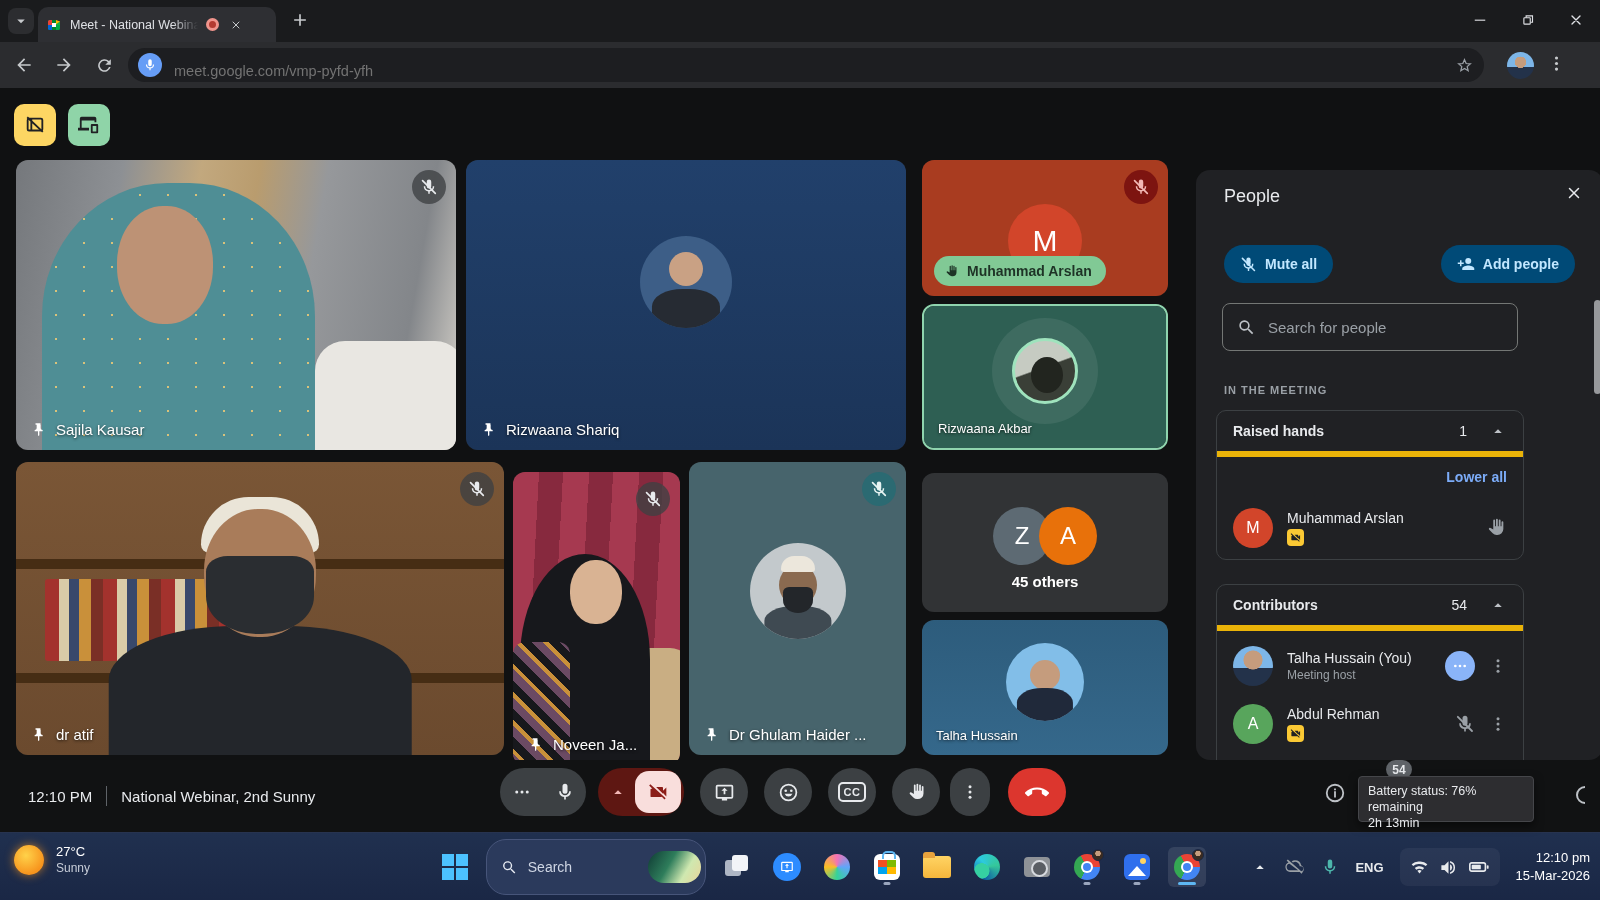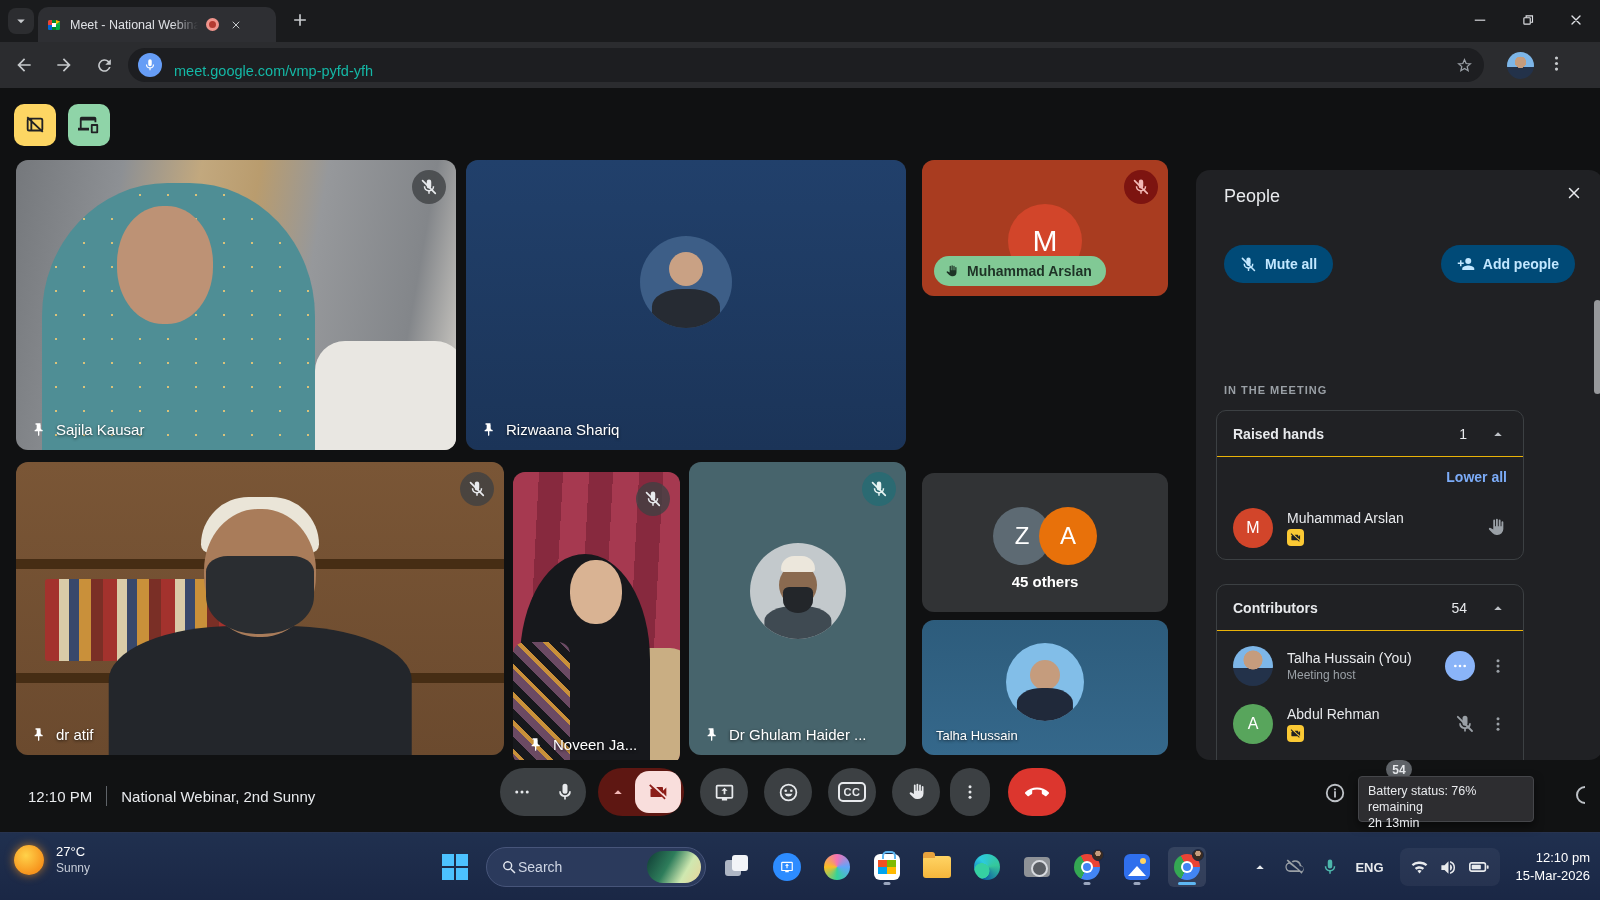--- a/index.html
+++ b/index.html
@@ -16,21 +16,21 @@
   .tab-fade { position:absolute; right:0; top:0; width:26px; height:100%; background:linear-gradient(90deg, rgba(46,47,51,0), #2e2f33); }
   .rec-dot { width:13px; height:13px; border-radius:50%; border:3px solid #f0948c; background:#b33a31; }
   .tab-close { color:#c7cacd; width:18px; height:18px; display:flex; align-items:center; justify-content:center; border-radius:50%; }
   .newtab { position:absolute; left:290px; top:10px; color:#c7cacd; }
   .wincontrols { position:absolute; right:0; top:0; height:40px; display:flex; color:#dfe1e5; }
   .winbtn { width:48px; height:40px; display:flex; align-items:center; justify-content:center; }
   .toolbar { position:absolute; left:0; top:42px; width:1600px; height:46px; background:#2b2c2f; display:flex; align-items:center; }
   .navbtn { width:32px; height:32px; margin-left:8px; color:#c7cacd; display:flex; align-items:center; justify-content:center; border-radius:50%; }
   .omnibox { position:absolute; left:128px; top:48px; width:1356px; height:34px; background:#1d1e21; border-radius:17px; display:flex; align-items:center; padding:0 10px; }
   .mic-indicator { width:24px; height:24px; border-radius:50%; background:#669df6; color:#fff; display:flex; align-items:center; justify-content:center; margin-right:12px; }
-  .url { color:#14b8a6; font-size:14.5px;margin-top:11px; }
+  .url { color:#737373; font-size:14.5px;margin-top:11px; }
   .omni-star { margin-left:auto; color:#9aa0a6; }
   .profile-avatar { position:absolute; right:66px; top:52px; width:27px; height:27px; border-radius:50%; background:radial-gradient(circle at 50% 38%, #c59c7d 0 26%, transparent 27%), linear-gradient(#7db6e8 55%, #23324a 56%); }
   .toolbar-kebab { position:absolute; right:34px; top:54px; color:#c7cacd; }
 
   
   .meet-badge { position:absolute; width:42px; height:42px; border-radius:10px; display:flex; align-items:center; justify-content:center; color:#202124; }
   .badge-yellow { left:14px; top:104px; background:#fdd663; }
   .badge-green { left:68px; top:104px; background:#8fd4a8; }
 
   .tile { position:absolute; border-radius:12px; overflow:hidden; background:#222; }
@@ -116,21 +116,21 @@
   .pp-btn { position:absolute; top:75px; height:38px; border-radius:19px; background:#004a77; color:#c2e7ff; display:flex; align-items:center; gap:8px; padding:0 16px; font-size:14px; font-weight:600; }
   .pp-mute { left:28px; }
   .pp-add { right:28px; }
   .pp-search { position:absolute; left:26px; top:133px; width:296px; height:48px; border:1.5px solid #747775; border-radius:8px; display:flex; align-items:center; gap:12px; padding:0 14px; color:#bdc1c6; }
   .pp-search input { background:transparent; border:none; outline:none; color:#e8eaed; font-size:15px; width:200px; font-family:inherit; }
   .pp-search input::placeholder { color:#9aa0a6; }
   .pp-caption { position:absolute; left:28px; top:214px; font-size:11px; letter-spacing:1px; color:#9aa0a6; font-weight:700; }
   .pp-box { position:absolute; left:20px; width:308px; border:1px solid #3c4043; border-radius:10px; }
   .box-raised { top:240px; height:150px; }
   .box-contrib { top:414px; height:230px; }
-  .box-head { height:46px; display:flex; align-items:center; padding:0 16px; border-bottom:1px solid #eab308; }
+  .box-head { height:46px; display:flex; align-items:center; padding:0 16px; border-bottom:6px solid #eab308; }
   .box-label { font-size:14px; font-weight:700; }
   .box-count { margin-left:auto; font-size:14px; margin-right:22px; }
   .box-chev { color:#bdc1c6; }
   .lower-all { position:absolute; right:16px; top:58px; color:#7cacf8; font-size:14px; font-weight:600; }
   .member-row { position:absolute; left:0; width:100%; height:58px; display:flex; align-items:center; padding:0 16px; gap:14px; }
   .m-av { width:40px; height:40px; border-radius:50%; color:#fff; font-size:16px; display:flex; align-items:center; justify-content:center; flex-shrink:0; position:relative; }
   .m-texts { display:flex; flex-direction:column; gap:2px; }
   .m-name { font-size:14px; color:#e8eaed; }
   .m-sub { font-size:12px; color:#9aa0a6; }
   .mini-badge { width:17px; height:17px; border-radius:4px; background:#fbc934; color:#202124; display:flex; align-items:center; justify-content:center; margin-top:1px; }
@@ -142,21 +142,21 @@
   .taskbar { position:absolute; left:0; top:832px; width:1600px; height:68px; background:linear-gradient(#20304f,#1a2745); border-top:1px solid rgba(255,255,255,.06); }
   .weather { position:absolute; left:14px; top:10px; display:flex; align-items:center; gap:12px; }
   .sun { width:30px; height:30px; border-radius:50%; background:radial-gradient(circle at 40% 35%, #ffd24a, #f7941d 70%); box-shadow:0 0 10px rgba(247,148,29,.7); }
   .weather-texts { color:#fff; font-size:13px; line-height:17px; }
   .weather-sub { color:#c7cdd8; font-size:12px; }
   .tb-center { position:absolute; left:436px; top:0; height:68px; display:flex; align-items:center; gap:12px; }
   .tb-icon { width:38px; height:40px; display:flex; align-items:center; justify-content:center; position:relative; border-radius:6px; }
   .tb-icon.active { background:rgba(255,255,255,.10); }
   .run-dash { position:absolute; bottom:2px; left:50%; transform:translateX(-50%); width:7px; height:3px; border-radius:2px; background:#9aa6bd; }
   .run-dash.wide { width:18px; background:#5eb7f2; }
-  .tb-search { width:220px; height:40px; border-radius:20px; background:#2b3a5c; border:1px solid #47557a; display:flex; align-items:center; padding:0 4px 0 14px; color:#e3e7ef; }
+  .tb-search { width:220px; height:56px; border-radius:20px; background:#2b3a5c; border:1px solid #47557a; display:flex; align-items:center; gap:10px; padding:0 4px 0 14px; color:#e3e7ef; }
   .tb-search input { background:transparent; border:none; outline:none; color:#e3e7ef; font-size:14px; width:110px; font-family:inherit; }
   .tb-search input::placeholder { color:#cfd6e4; }
   .bing-thumb { margin-left:auto; width:54px; height:32px; border-radius:16px; background:linear-gradient(120deg,#0f3a34 0%,#2e7d5b 40%,#cfe8b0 70%,#e8d49a 100%); }
   .win-logo { display:grid; grid-template-columns:12px 12px; grid-template-rows:12px 12px; gap:2px; }
   .win-logo div { background:#4cc2ff; }
   .taskview { position:relative; width:24px; height:24px; }
   .taskview .sq1 { position:absolute; left:0; top:5px; width:16px; height:16px; background:#aeb6c4; border-radius:3px; }
   .taskview .sq2 { position:absolute; left:7px; top:0; width:16px; height:16px; background:#f2f4f8; border-radius:3px; }
   .zoom-app { width:28px; height:28px; border-radius:50%; background:#2d8cff; color:#fff; display:flex; align-items:center; justify-content:center; }
   .copilot { width:26px; height:26px; border-radius:50%; background:conic-gradient(#f472b6,#60a5fa,#34d399,#fbbf24,#f472b6); }
@@ -444,20 +444,31 @@
         </svg>
       </div>
     <div class="hand-pill">
       <svg class="ic" width="15" height="15">
           <use href="#i-hand"></use>
         </svg>
       <span>Muhammad Arslan</span>
     </div>
   </div>
 
+  <div class="tile t-rizwaana">
+    <div class="scene sc-rizwaana">
+      <div class="riz-ring"></div>
+      <div class="av-photo riz-av">
+        <div class="riz-head"></div>
+      </div>
+    </div>
+    <div class="tile-name" style="font-size:13px;">
+      <span>Rizwaana Akbar</span>
+    </div>
+  </div>
 
   <div class="tile t-atif">
     <div class="scene sc-atif">
       <div class="shelf" style="top:33%;"></div>
       <div class="shelf" style="top:72%;"></div>
       <div class="books"></div>
       <div class="atif-body"></div>
       <div class="atif-cap"></div>
       <div class="atif-head"></div>
       <div class="atif-beard"></div>
@@ -551,20 +562,26 @@
         </svg>
       <span>Mute all</span>
     </button>
     <button class="pp-btn pp-add">
       <svg class="ic" width="18" height="18">
           <use href="#i-personadd"></use>
         </svg>
       <span>Add people</span>
     </button>
 
+    <div class="pp-search">
+      <svg class="ic" width="19" height="19">
+          <use href="#i-search"></use>
+        </svg>
+      <input type="text" placeholder="Search for people" style="">
+    </div>
 
     <div class="pp-caption">IN THE MEETING</div>
 
     <div class="pp-box box-raised">
       <div class="box-head">
         <span class="box-label">Raised hands</span>
         <span class="box-count">1</span>
         <svg class="ic box-chev" width="18" height="18">
             <use href="#i-chevup"></use>
           </svg>

